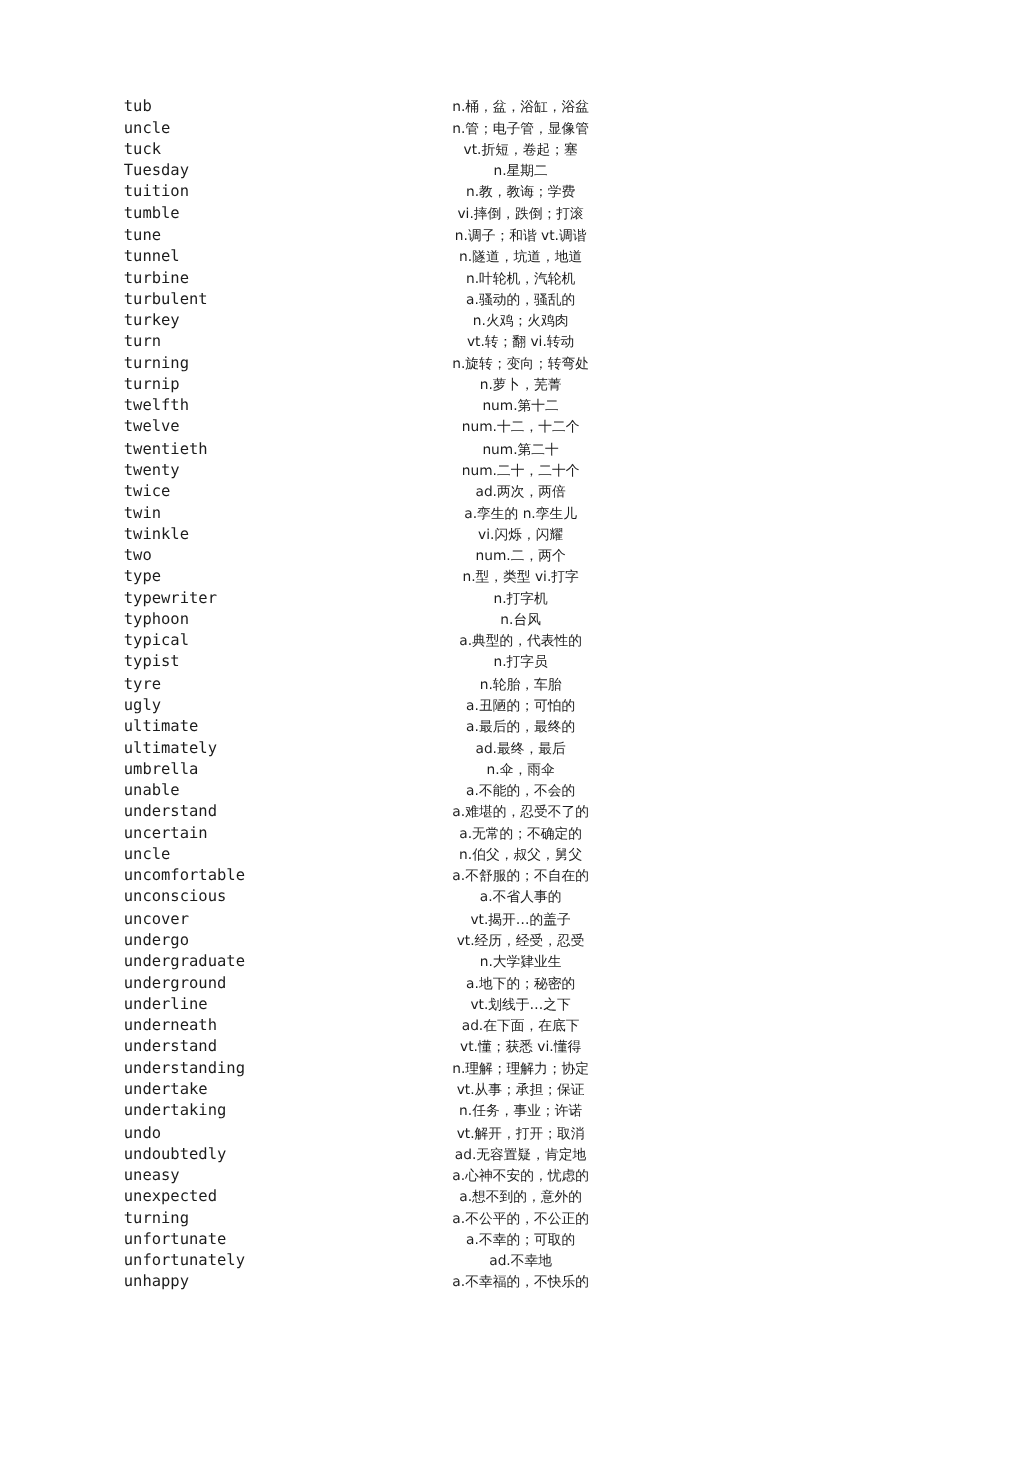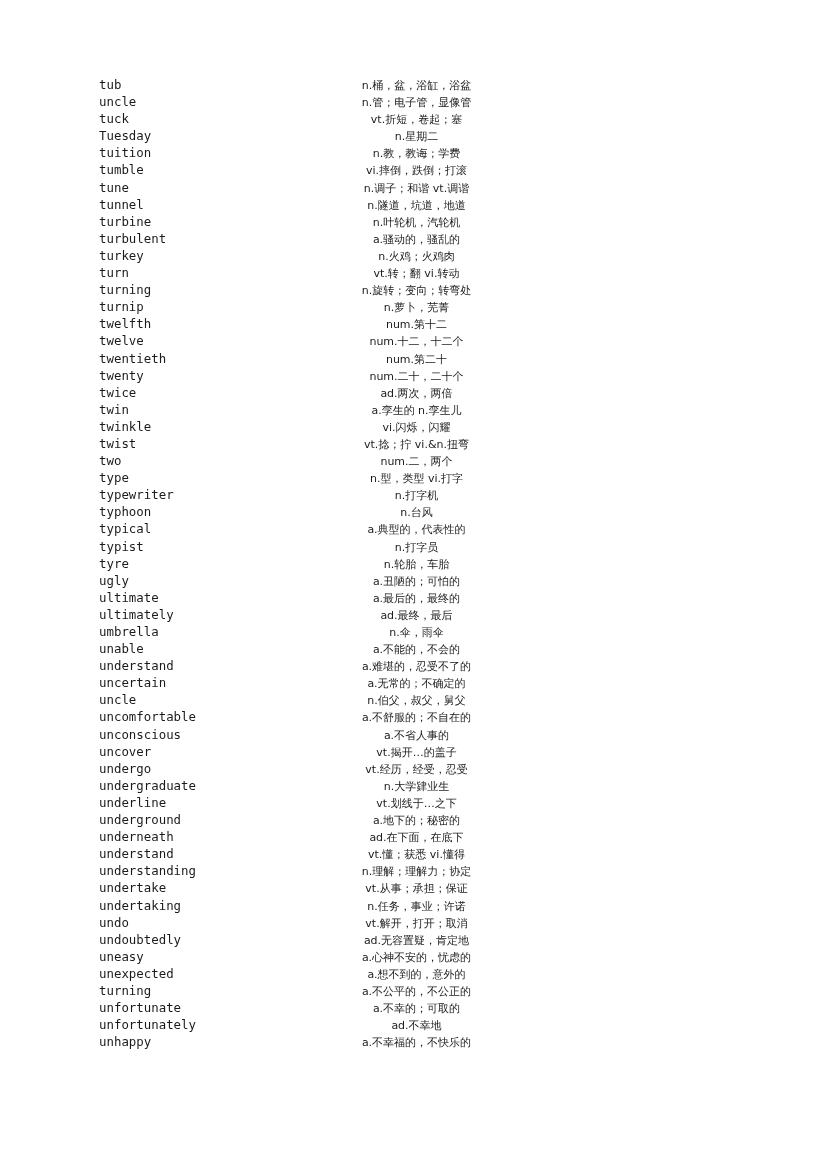--- a/index.html
+++ b/index.html
@@ -130,24 +130,20 @@
       </div>
       <div class="vocab-row">
         <span class="term">twin</span>
         <span class="definition">a.孪生的 n.孪生儿</span>
       </div>
       <div class="vocab-row">
         <span class="term">twinkle</span>
         <span class="definition">vi.闪烁，闪耀</span>
       </div>
       <div class="vocab-row">
-        <span class="term">twist</span>
-        <span class="definition">vt.捻；拧 vi.&amp;n.扭弯</span>
-      </div>
-      <div class="vocab-row">
         <span class="term">two</span>
         <span class="definition">num.二，两个</span>
       </div>
       <div class="vocab-row">
         <span class="term">type</span>
         <span class="definition">n.型，类型 vi.打字</span>
       </div>
       <div class="vocab-row">
         <span class="term">typewriter</span>
         <span class="definition">n.打字机</span>
@@ -214,26 +210,26 @@
       </div>
       <div class="vocab-row">
         <span class="term">undergo</span>
         <span class="definition">vt.经历，经受，忍受</span>
       </div>
       <div class="vocab-row">
         <span class="term">undergraduate</span>
         <span class="definition">n.大学肄业生</span>
       </div>
       <div class="vocab-row">
+        <span class="term">underground</span>
+        <span class="definition">a.地下的；秘密的</span>
+      </div>
+      <div class="vocab-row">
         <span class="term">underline</span>
         <span class="definition">vt.划线于…之下</span>
-      </div>
-      <div class="vocab-row">
-        <span class="term">underground</span>
-        <span class="definition">a.地下的；秘密的</span>
       </div>
       <div class="vocab-row">
         <span class="term">underneath</span>
         <span class="definition">ad.在下面，在底下</span>
       </div>
       <div class="vocab-row">
         <span class="term">understand</span>
         <span class="definition">vt.懂；获悉 vi.懂得</span>
       </div>
       <div class="vocab-row">

